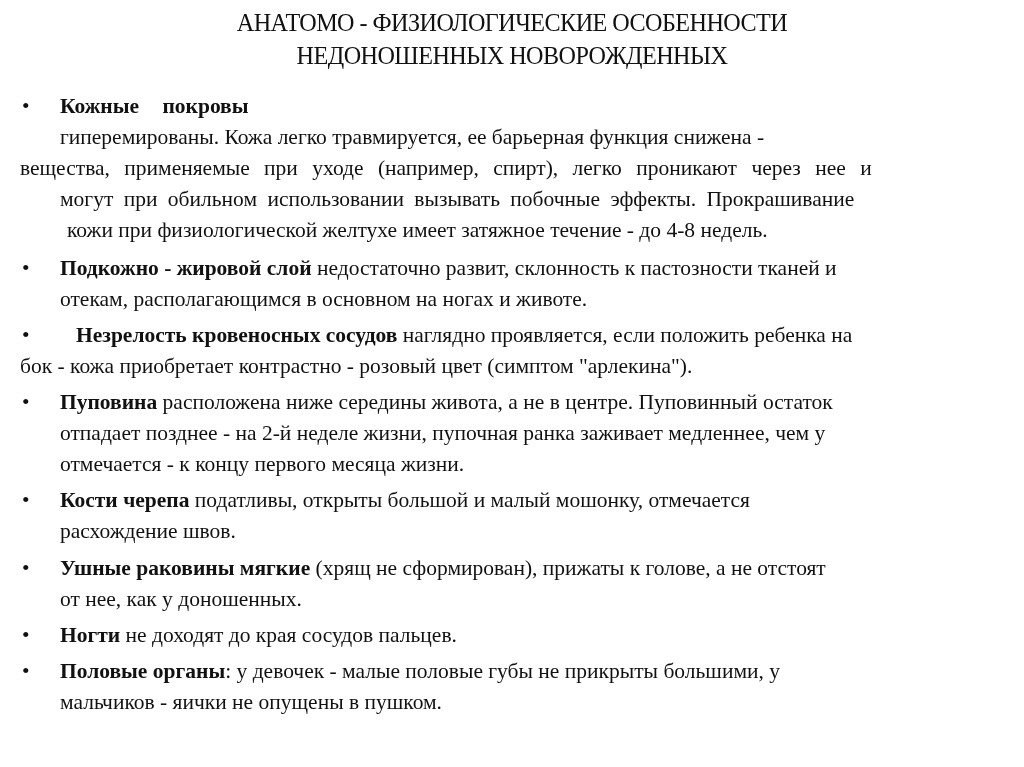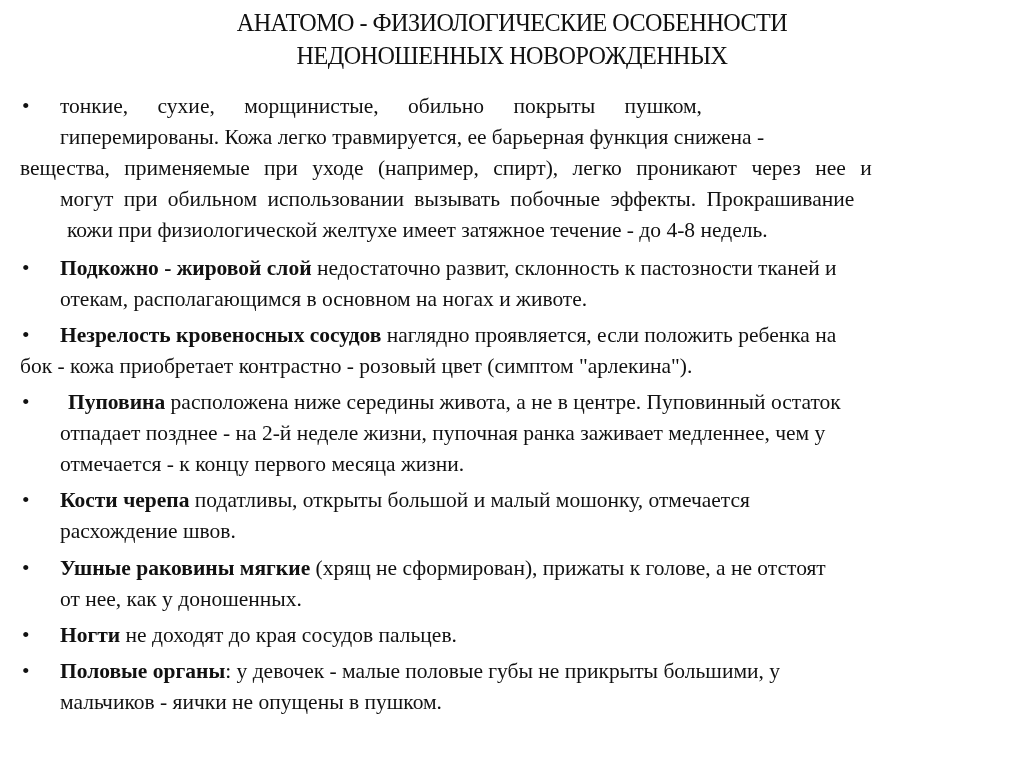--- a/index.html
+++ b/index.html
@@ -28,43 +28,43 @@
 <div class="title">
   <div>АНАТОМО - ФИЗИОЛОГИЧЕСКИЕ ОСОБЕННОСТИ</div>
   <div>НЕДОНОШЕННЫХ НОВОРОЖДЕННЫХ</div>
 </div>
 
 <div class="content">
 
   <div>
     <span class="bullet" style="top:0px">•</span>
     <div class="line just" style="left:60px; width:936px; top:0px">
-      <span style="word-spacing:24px"> тонкие, сухие, морщинистые, обильно покрыты пушком,</span>
+      <b style="word-spacing:18px">Кожные покровы</b>
     </div>
     <div class="line" style="left:60px; top:31px">гиперемированы. Кожа легко травмируется, ее барьерная функция снижена -</div>
     <div class="line" style="left:20px; top:62px; word-spacing:9px">вещества, применяемые при уходе (например, спирт), легко проникают через нее и</div>
     <div class="line" style="left:60px; top:93px; word-spacing:5px">могут при обильном использовании вызывать побочные эффекты. Прокрашивание</div>
     <div class="line" style="left:67px; top:124px">кожи при физиологической желтухе имеет затяжное течение - до 4-8 недель.</div>
   </div>
 
   <div>
     <span class="bullet" style="top:162px">•</span>
     <div class="line" style="left:60px; top:162px"><b>Подкожно - жировой слой</b><span> недостаточно развит, склонность к пастозности тканей и</span></div>
     <div class="line" style="left:60px; top:193px">отекам, располагающимся в основном на ногах и животе.</div>
   </div>
 
   <div>
     <span class="bullet" style="top:229px">•</span>
-    <div class="line" style="left:60px; top:229px"><b>Незрелость кровеносных сосудов</b><span> наглядно проявляется, если положить ребенка на</span></div>
+    <div class="line" style="left:76px; top:229px"><b>Незрелость кровеносных сосудов</b><span> наглядно проявляется, если положить ребенка на</span></div>
     <div class="line" style="left:20px; top:260px">бок - кожа приобретает контрастно - розовый цвет (симптом "арлекина").</div>
   </div>
 
   <div>
     <span class="bullet" style="top:296px">•</span>
-    <div class="line" style="left:68px; top:296px"><b>Пуповина</b><span> расположена ниже середины живота, а не в центре. Пуповинный остаток</span></div>
+    <div class="line" style="left:60px; top:296px"><b>Пуповина</b><span> расположена ниже середины живота, а не в центре. Пуповинный остаток</span></div>
     <div class="line" style="left:60px; top:327px">отпадает позднее - на 2-й неделе жизни, пупочная ранка заживает медленнее, чем у</div>
     <div class="line" style="left:60px; top:358px">отмечается - к концу первого месяца жизни.</div>
   </div>
 
   <div>
     <span class="bullet" style="top:394px">•</span>
     <div class="line" style="left:60px; top:394px"><b>Кости черепа</b><span> податливы, открыты большой и малый мошонку, отмечается</span></div>
     <div class="line" style="left:60px; top:425px">расхождение швов.</div>
   </div>
 

